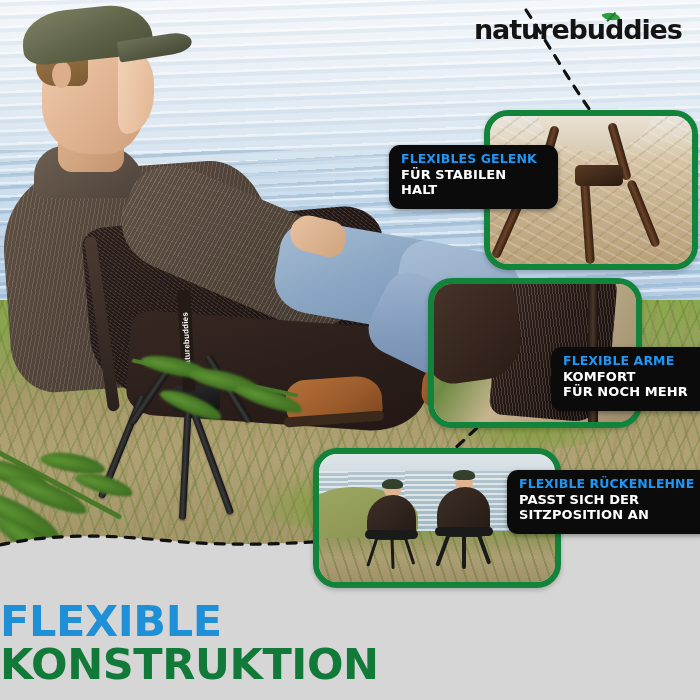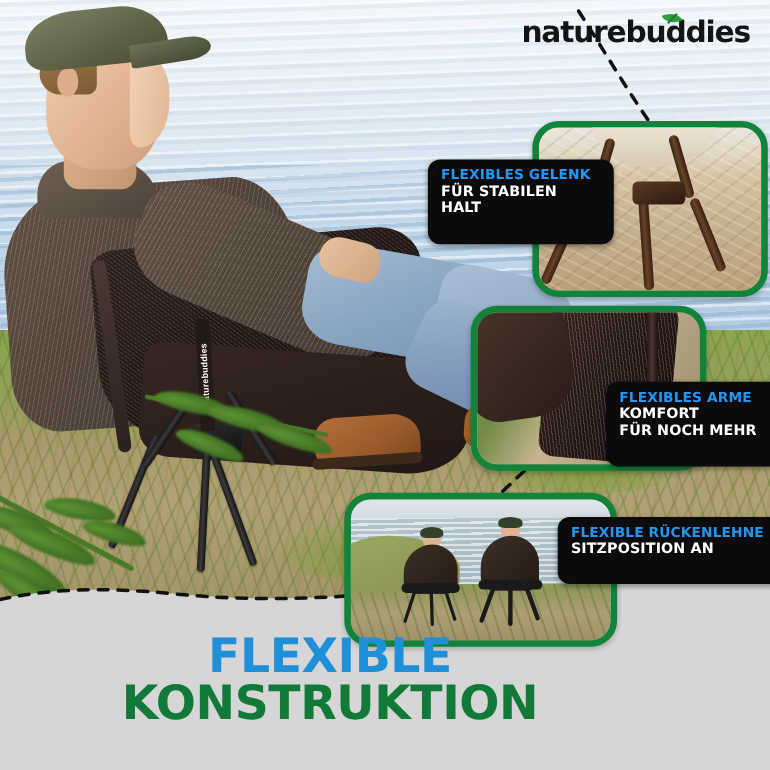--- a/index.html
+++ b/index.html
@@ -123,21 +123,21 @@
     filter:blur(1.1px);}
   .fern-stem{position:absolute;background:#4a7a28;border-radius:3px;filter:blur(.6px);}
 
   
   .band{position:absolute;left:0;top:500px;width:700px;height:200px;background:#d6d6d6;
     -webkit-clip-path:path("M0,45 C40,36 90,33 160,40 C360,60 520,0 700,20 L700,200 L0,200 Z");
     clip-path:path("M0,45 C40,36 90,33 160,40 C360,60 520,0 700,20 L700,200 L0,200 Z");}
   .dash-curve{position:absolute;left:0;top:498px;width:700px;height:120px;pointer-events:none;}
 
   
-  .headline{position:absolute;left:0;top:576px;width:600px;text-align:center;}
+  .headline{position:absolute;left:0;top:600px;width:600px;}
   .h-main{font-size:43px;font-weight:800;letter-spacing:-.4px;line-height:1;
     font-family:"DejaVu Sans","Liberation Sans",sans-serif;}
   .h-blue{color:#1f8fd8;}
   .h-green{color:#127a39;}
   .h-sub{margin-top:9px;font-size:27px;color:#1a1a1a;font-weight:400;
     font-family:"DejaVu Sans","Liberation Sans",sans-serif;}
 
   
   .logo{position:absolute;left:474px;top:14px;display:flex;align-items:flex-start;}
   .logo-text{font-size:27px;font-weight:800;color:#141414;letter-spacing:-1.1px;
@@ -191,21 +191,21 @@
     background:repeating-linear-gradient(72deg, rgba(85,115,40,.35) 0 2px, rgba(0,0,0,0) 2px 10px);}
   .l3-bank{position:absolute;left:-4%;top:26%;width:46%;height:40%;
     background:linear-gradient(160deg,#9aa861,#8c9152);border-radius:40% 60% 20% 10%;}
   .p3{position:absolute;}
   .p3-body{position:absolute;background:linear-gradient(140deg,#3d2f26,#241a14);border-radius:30px 26px 12px 14px;}
   .p3-head{position:absolute;background:#e0b491;border-radius:50%;}
   .p3-cap{position:absolute;background:#33412c;border-radius:50% 50% 30% 30%;}
   .p3-chair{position:absolute;background:#1a1a1a;border-radius:3px;}
 
   
-  .badge{position:absolute;background:#0b0b0b;border-radius:11px;padding:7px 12px 24px 12px;
+  .badge{position:absolute;background:#0b0b0b;border-radius:11px;padding:7px 12px 11px 12px;
     box-shadow:0 2px 5px rgba(0,0,0,.35);}
   .badge .b1{color:#2196f3;font-weight:800;font-size:12.5px;letter-spacing:.1px;line-height:1.18;
     font-family:"DejaVu Sans","Liberation Sans",sans-serif;}
   .badge .b2{color:#ffffff;font-weight:700;font-size:13px;letter-spacing:.1px;line-height:1.2;
     font-family:"DejaVu Sans","Liberation Sans",sans-serif;}
 
   .connector{position:absolute;pointer-events:none;}
 </style>
 </head>
 <body>
@@ -317,21 +317,21 @@
   <div class="inset" style="left:428px;top:278px;width:202px;height:138px;">
     <div class="inset-inner">
       <div class="mesh-bg"></div>
       <div class="mesh-chair"></div>
       <div class="mesh-arm"></div>
       <div class="mesh-pole"></div>
     </div>
   </div>
 
   <div class="badge" style="left:551px;top:347px;width:136px;">
-    <div class="b1">FLEXIBLES ARME</div>
+    <div class="b1">FLEXIBLE ARME</div>
     <div class="b2">KOMFORT</div>
     <div class="b2">FÜR NOCH MEHR</div>
   </div>
 
   <div class="inset" style="left:313px;top:448px;width:236px;height:128px;">
     <div class="inset-inner">
       <div class="l3-sky"></div>
       <div class="l3-water"></div>
       <div class="l3-shore"></div>
       <div class="l3-bank"></div>
@@ -353,20 +353,21 @@
         <div class="p3-chair" style="left:4%;top:58%;width:82%;height:9%;border-radius:6px;"></div>
         <div class="p3-chair" style="left:12%;top:64%;width:5%;height:34%;transform:rotate(20deg);"></div>
         <div class="p3-chair" style="left:42%;top:64%;width:5%;height:36%;transform:rotate(0deg);"></div>
         <div class="p3-chair" style="left:70%;top:64%;width:5%;height:32%;transform:rotate(-20deg);"></div>
       </div>
     </div>
   </div>
 
   <div class="badge" style="left:463px;top:470px;width:180px;margin-left:44px;">
     <div class="b1">FLEXIBLE RÜCKENLEHNE</div>
+    <div class="b2">PASST SICH DER</div>
     <div class="b2">SITZPOSITION AN</div>
   </div>
 
   <div class="headline">
     <div class="h-main">
       <span class="h-blue">FLEXIBLE</span>
       <span class="h-green">KONSTRUKTION</span>
     </div>
   </div>
 

